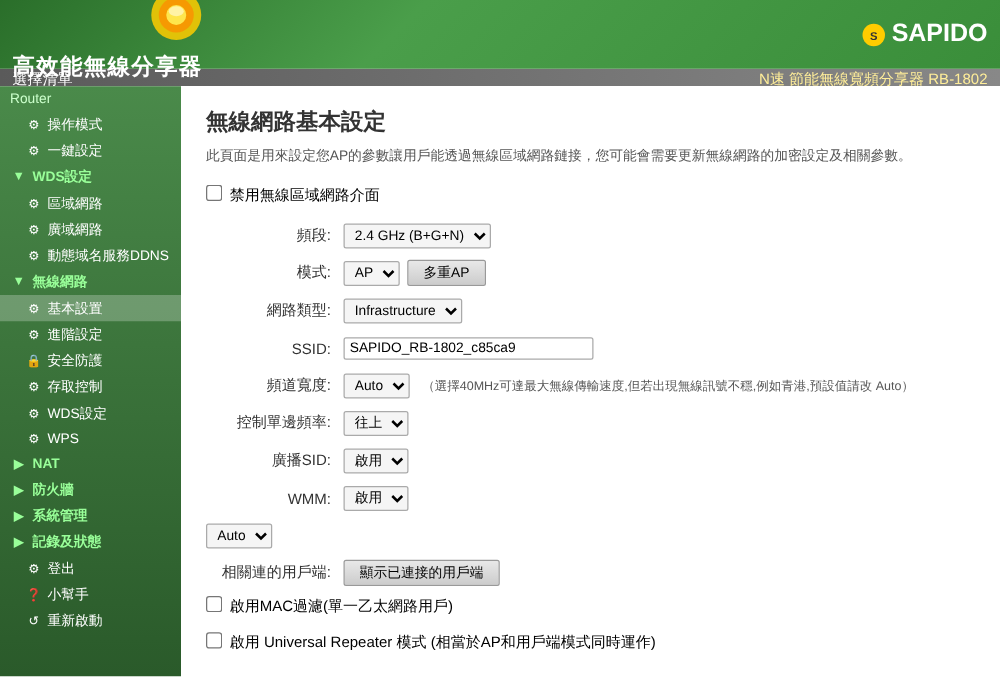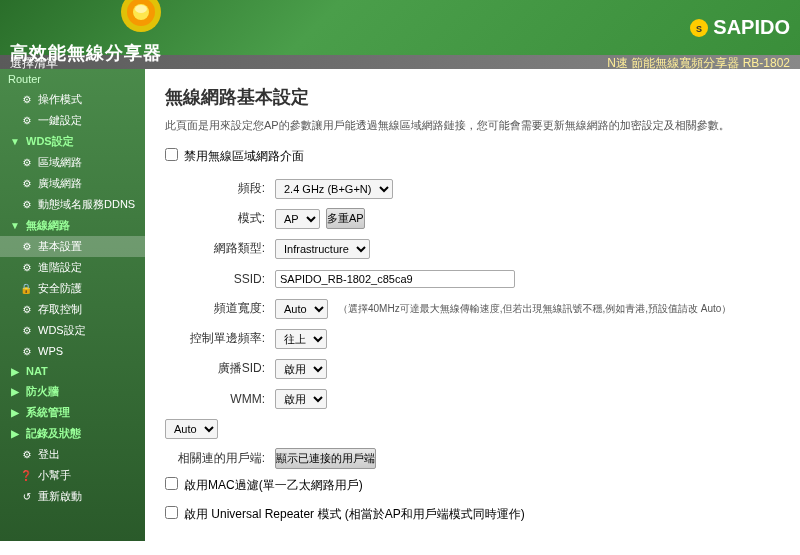--- a/index.html
+++ b/index.html
@@ -163,32 +163,32 @@
     .form-input {
       border: 1px solid #aaa;
       padding: 2px 4px;
       font-size: 11px;
       border-radius: 2px;
       width: 180px;
     }
     .multi-ap-btn {
       background: linear-gradient(to bottom, #e8e8e8, #ccc);
       border: 1px solid #999;
-      padding: 2px 0;
+      padding: 2px 12px;
       font-size: 11px;
       cursor: pointer;
       border-radius: 2px;
     }
     .hint-text {
       font-size: 10px;
       color: #555;
       margin-left: 4px;
     }
     .ssid-input {
-      width: 240px;
+      width: 200px;
     }
   </style>
 </head>
 <body>
 
 <div class="header">
   <div class="header-logo-area">
 
     <svg width="42" height="42" viewBox="0 0 42 42">
       <circle cx="21" cy="21" r="20" fill="#ffcc00" opacity="0.85"></circle>

